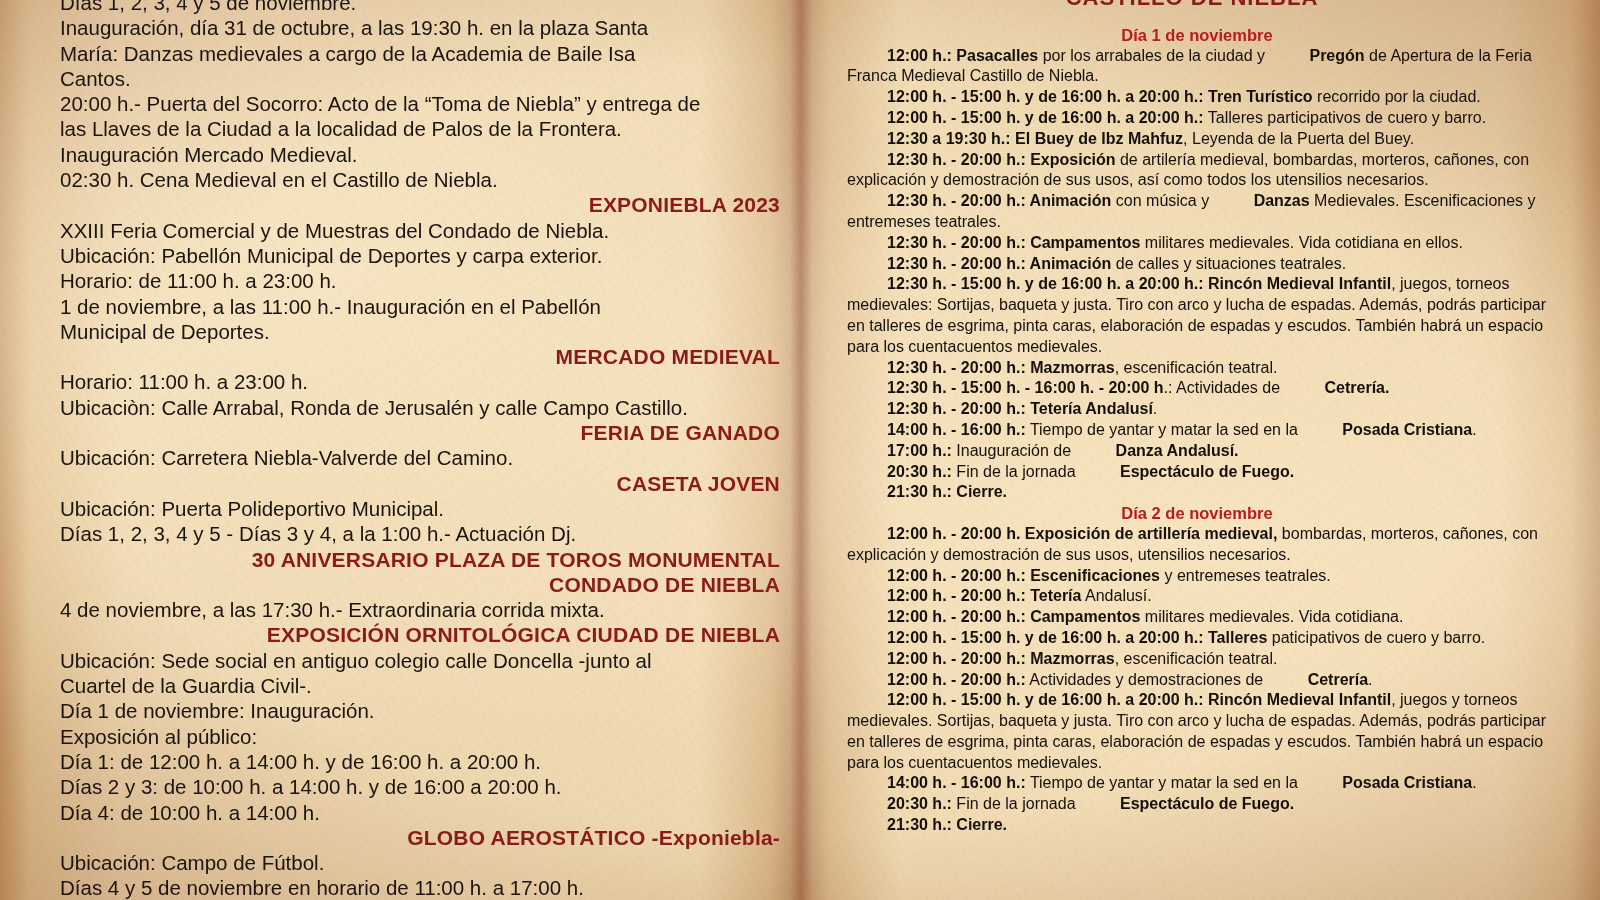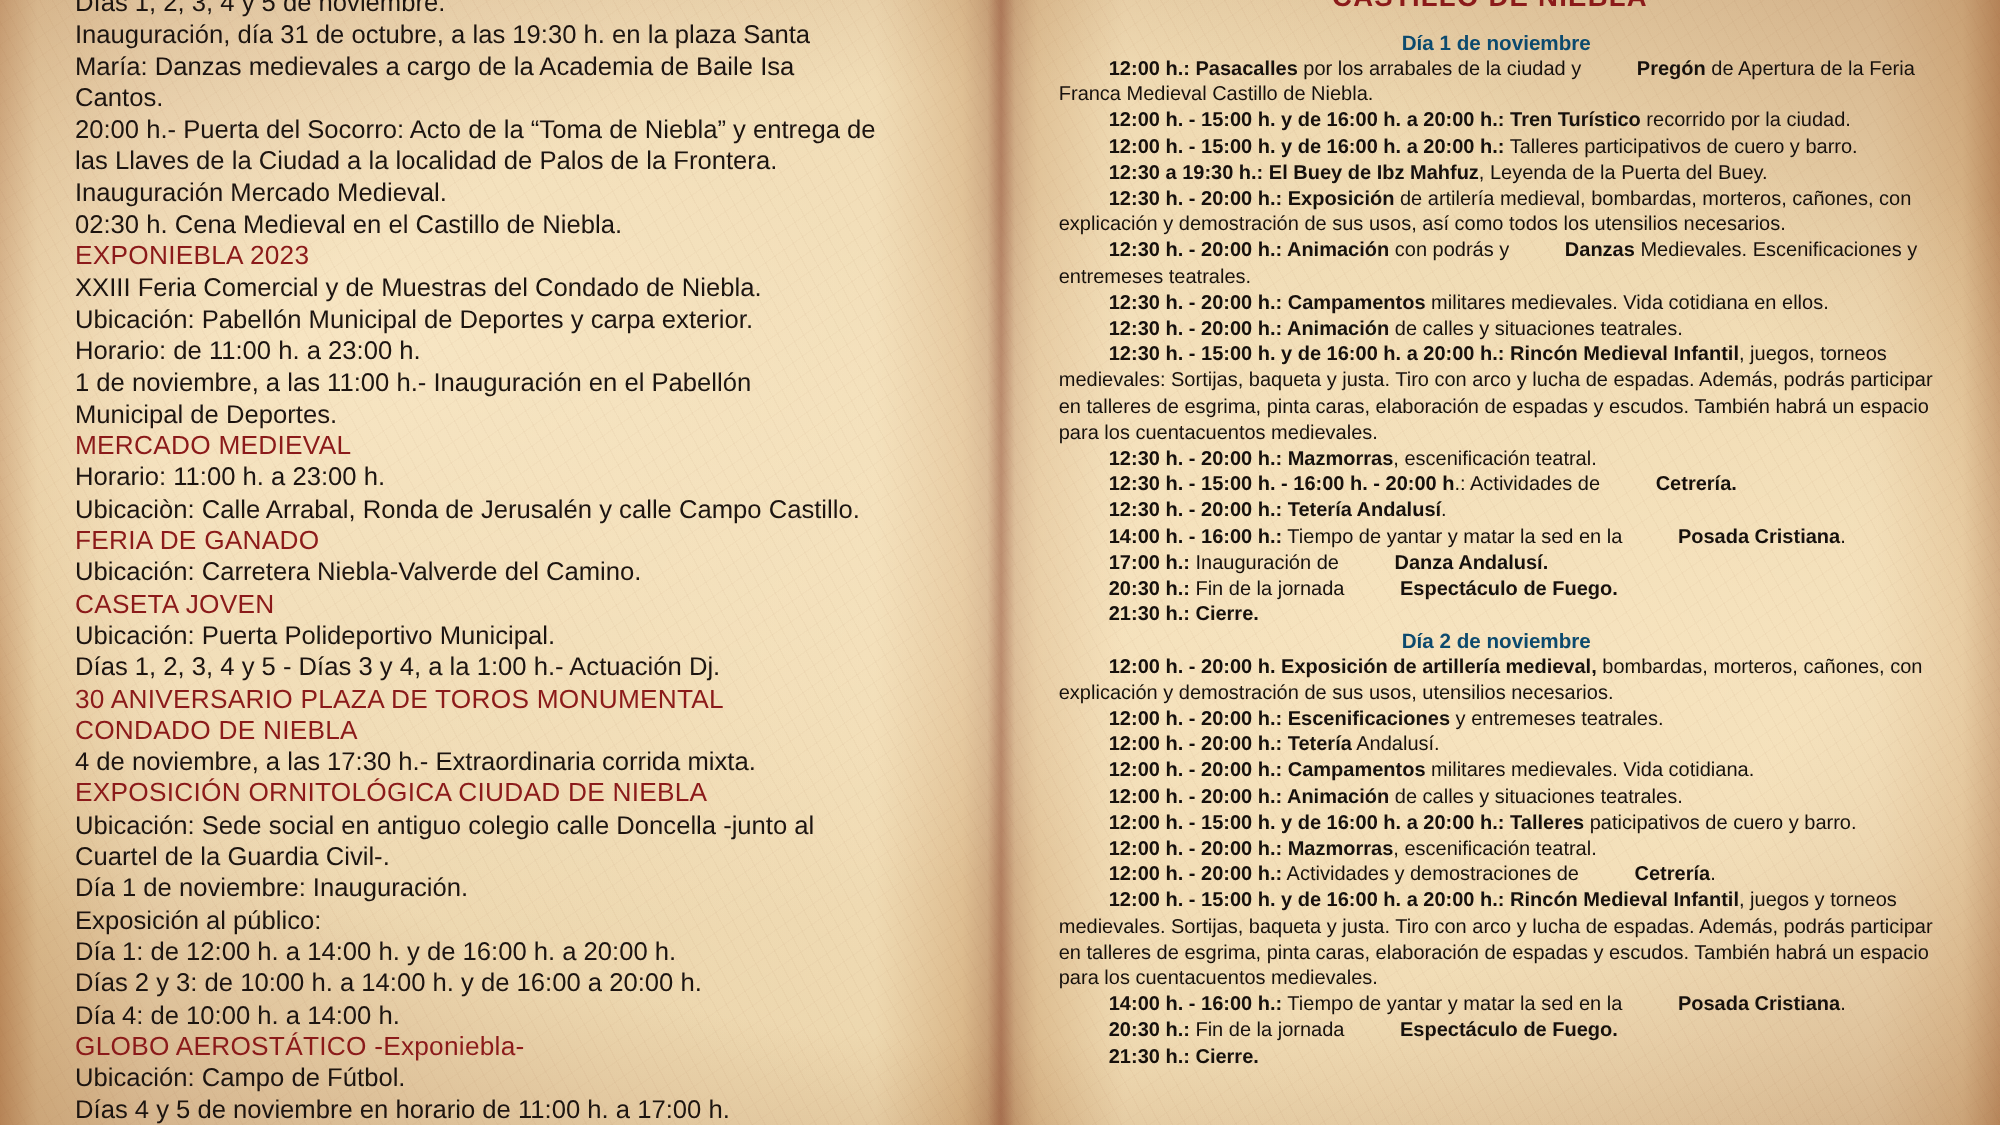--- a/index.html
+++ b/index.html
@@ -25,32 +25,32 @@
   .gutter {
     position:absolute; left:790px; top:0; width:22px; height:900px;
     background:linear-gradient(90deg, rgba(140,70,50,0) 0, rgba(140,70,50,0.35) 50%, rgba(140,70,50,0) 100%);
   }
   .page-left {
     position:absolute; left:60px; top:-10px; width:720px;
     font-size:20.5px; line-height:25.3px; color:#1c1410;
   }
   .page-left .line { white-space:nowrap; }
   .page-left .heading {
-    color:#8b1a1a; font-weight:normal; font-size:21px; letter-spacing:0.2px; white-space:nowrap;
+    color:#8b1a1a; font-weight:bold; font-size:21px; letter-spacing:0.2px; white-space:nowrap;text-align:right;
   }
   .page-right {
     position:absolute; left:847px; top:-12px; width:700px;
     font-size:16px; line-height:20.8px; color:#16100c;
   }
   .page-right .title {
     text-align:center; color:#8b1a1a; font-weight:bold; font-size:22px; letter-spacing:1px;
     margin-left:-10px; margin-bottom:16px;
   }
   .page-right .day {
-    text-align:center; color:#0c4a6e; font-size:16.5px; font-weight:bold;
+    text-align:center; color:#b91c1c; font-size:16.5px; font-weight:bold;
     margin-top:0; padding-left:0;
   }
   .page-right .day.d2 { margin-top:0; }
   .page-right .entry { white-space:normal; }
   .page-right b { font-weight:bold;margin-left:40px; }
 </style>
 </head>
 <body>
 
 <div class="parchment"></div>
@@ -98,37 +98,36 @@
 
 <div class="page-right">
   <div class="title">CASTILLO DE NIEBLA</div>
   <div id="days">
       <div class="day">Día 1 de noviembre</div>
       <div class="entry"><b>12:00 h.: Pasacalles</b><span> por los arrabales de la ciudad y </span><b>Pregón</b><span> de  Apertura de la Feria Franca Medieval Castillo de Niebla.</span></div>
       <div class="entry"><b>12:00 h. - 15:00 h. y de 16:00 h. a 20:00 h.: Tren Turístico</b><span> recorrido por la ciudad.</span></div>
       <div class="entry"><b>12:00 h. - 15:00 h. y de 16:00 h. a 20:00 h.:</b><span> Talleres participativos de cuero y barro.</span></div>
       <div class="entry"><b>12:30 a 19:30 h.: El Buey de Ibz Mahfuz</b><span>, Leyenda de la Puerta del Buey.</span></div>
       <div class="entry"><b>12:30 h. - 20:00 h.: Exposición</b><span> de artilería medieval, bombardas, morteros, cañones, con explicación y demostración de sus usos, así como todos los utensilios necesarios.</span></div>
-      <div class="entry"><b>12:30 h. - 20:00 h.: Animación</b><span> con podrás y </span><b>Danzas</b><span> Medievales. Escenificaciones y entremeses teatrales.</span></div>
+      <div class="entry"><b>12:30 h. - 20:00 h.: Animación</b><span> con música y </span><b>Danzas</b><span> Medievales. Escenificaciones y entremeses teatrales.</span></div>
       <div class="entry"><b>12:30 h. - 20:00 h.: Campamentos</b><span> militares medievales. Vida cotidiana en ellos.</span></div>
       <div class="entry"><b>12:30 h. - 20:00 h.: Animación</b><span> de calles y situaciones teatrales.</span></div>
       <div class="entry"><b>12:30 h. - 15:00 h. y de 16:00 h. a 20:00 h.: Rincón Medieval Infantil</b><span>, juegos, torneos medievales: Sortijas, baqueta y justa. Tiro con arco y lucha de espadas. Además, podrás participar en talleres de esgrima, pinta caras, elaboración de espadas y escudos. También habrá un espacio para los cuentacuentos medievales.</span></div>
       <div class="entry"><b>12:30 h. - 20:00 h.: Mazmorras</b><span>, escenificación teatral.</span></div>
       <div class="entry"><b>12:30 h. - 15:00 h. - 16:00 h. - 20:00 h</b><span>.: Actividades de </span><b>Cetrería.</b></div>
       <div class="entry"><b>12:30 h. - 20:00 h.: Tetería Andalusí</b><span>.</span></div>
       <div class="entry"><b>14:00 h. - 16:00 h.:</b><span> Tiempo de yantar y matar la sed en la </span><b>Posada Cristiana</b><span>.</span></div>
       <div class="entry"><b>17:00 h.:</b><span> Inauguración de </span><b>Danza Andalusí.</b></div>
       <div class="entry"><b>20:30 h.:</b><span> Fin de la jornada </span><b>Espectáculo de Fuego.</b></div>
       <div class="entry"><b>21:30 h.: Cierre.</b></div>
       <div class="day d2">Día 2 de noviembre</div>
       <div class="entry"><b>12:00 h. - 20:00 h. Exposición de artillería medieval,</b><span> bombardas, morteros, cañones, con explicación y demostración de sus usos, utensilios necesarios.</span></div>
       <div class="entry"><b>12:00 h. - 20:00 h.: Escenificaciones</b><span> y entremeses teatrales.</span></div>
       <div class="entry"><b>12:00 h. - 20:00 h.: Tetería</b><span> Andalusí.</span></div>
       <div class="entry"><b>12:00 h. - 20:00 h.: Campamentos</b><span> militares medievales. Vida cotidiana.</span></div>
-      <div class="entry"><b>12:00 h. - 20:00 h.: Animación</b><span> de calles y situaciones teatrales.</span></div>
       <div class="entry"><b>12:00 h. - 15:00 h. y de 16:00 h. a 20:00 h.: Talleres</b><span> paticipativos de cuero y barro.</span></div>
       <div class="entry"><b>12:00 h. -  20:00 h.: Mazmorras</b><span>, escenificación teatral.</span></div>
       <div class="entry"><b>12:00 h. - 20:00 h.:</b><span> Actividades y demostraciones de </span><b>Cetrería</b><span>.</span></div>
       <div class="entry"><b>12:00 h. - 15:00 h. y de 16:00 h. a 20:00 h.: Rincón Medieval Infantil</b><span>, juegos y torneos medievales. Sortijas, baqueta y justa. Tiro con arco y lucha de espadas. Además, podrás participar en talleres de esgrima, pinta caras, elaboración de espadas y escudos. También habrá un espacio para los cuentacuentos medievales.</span></div>
       <div class="entry"><b>14:00 h. - 16:00 h.:</b><span> Tiempo de yantar y matar la sed en la </span><b>Posada Cristiana</b><span>.</span></div>
       <div class="entry"><b>20:30 h.:</b><span> Fin de la jornada </span><b>Espectáculo de Fuego.</b></div>
       <div class="entry"><b>21:30 h.: Cierre.</b></div>
     </div>
 </div>
 

